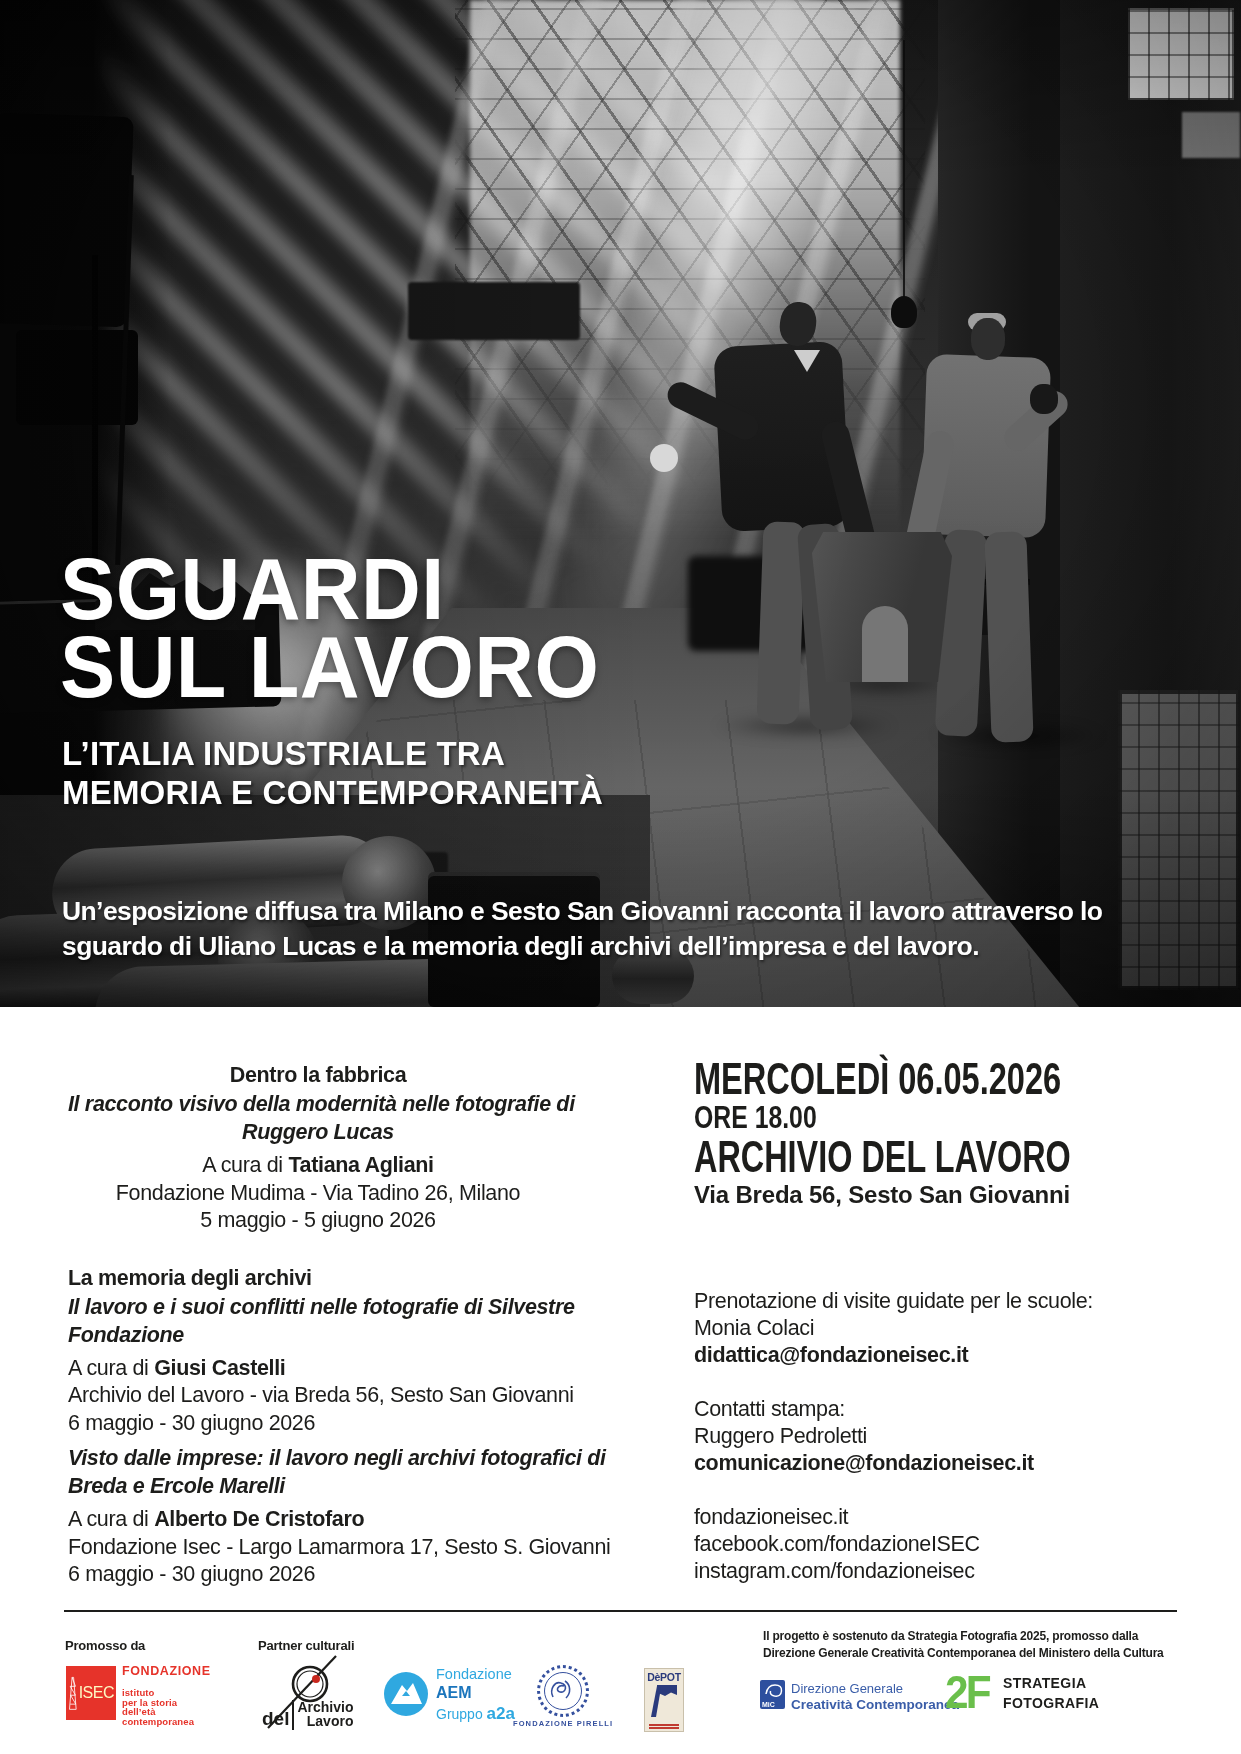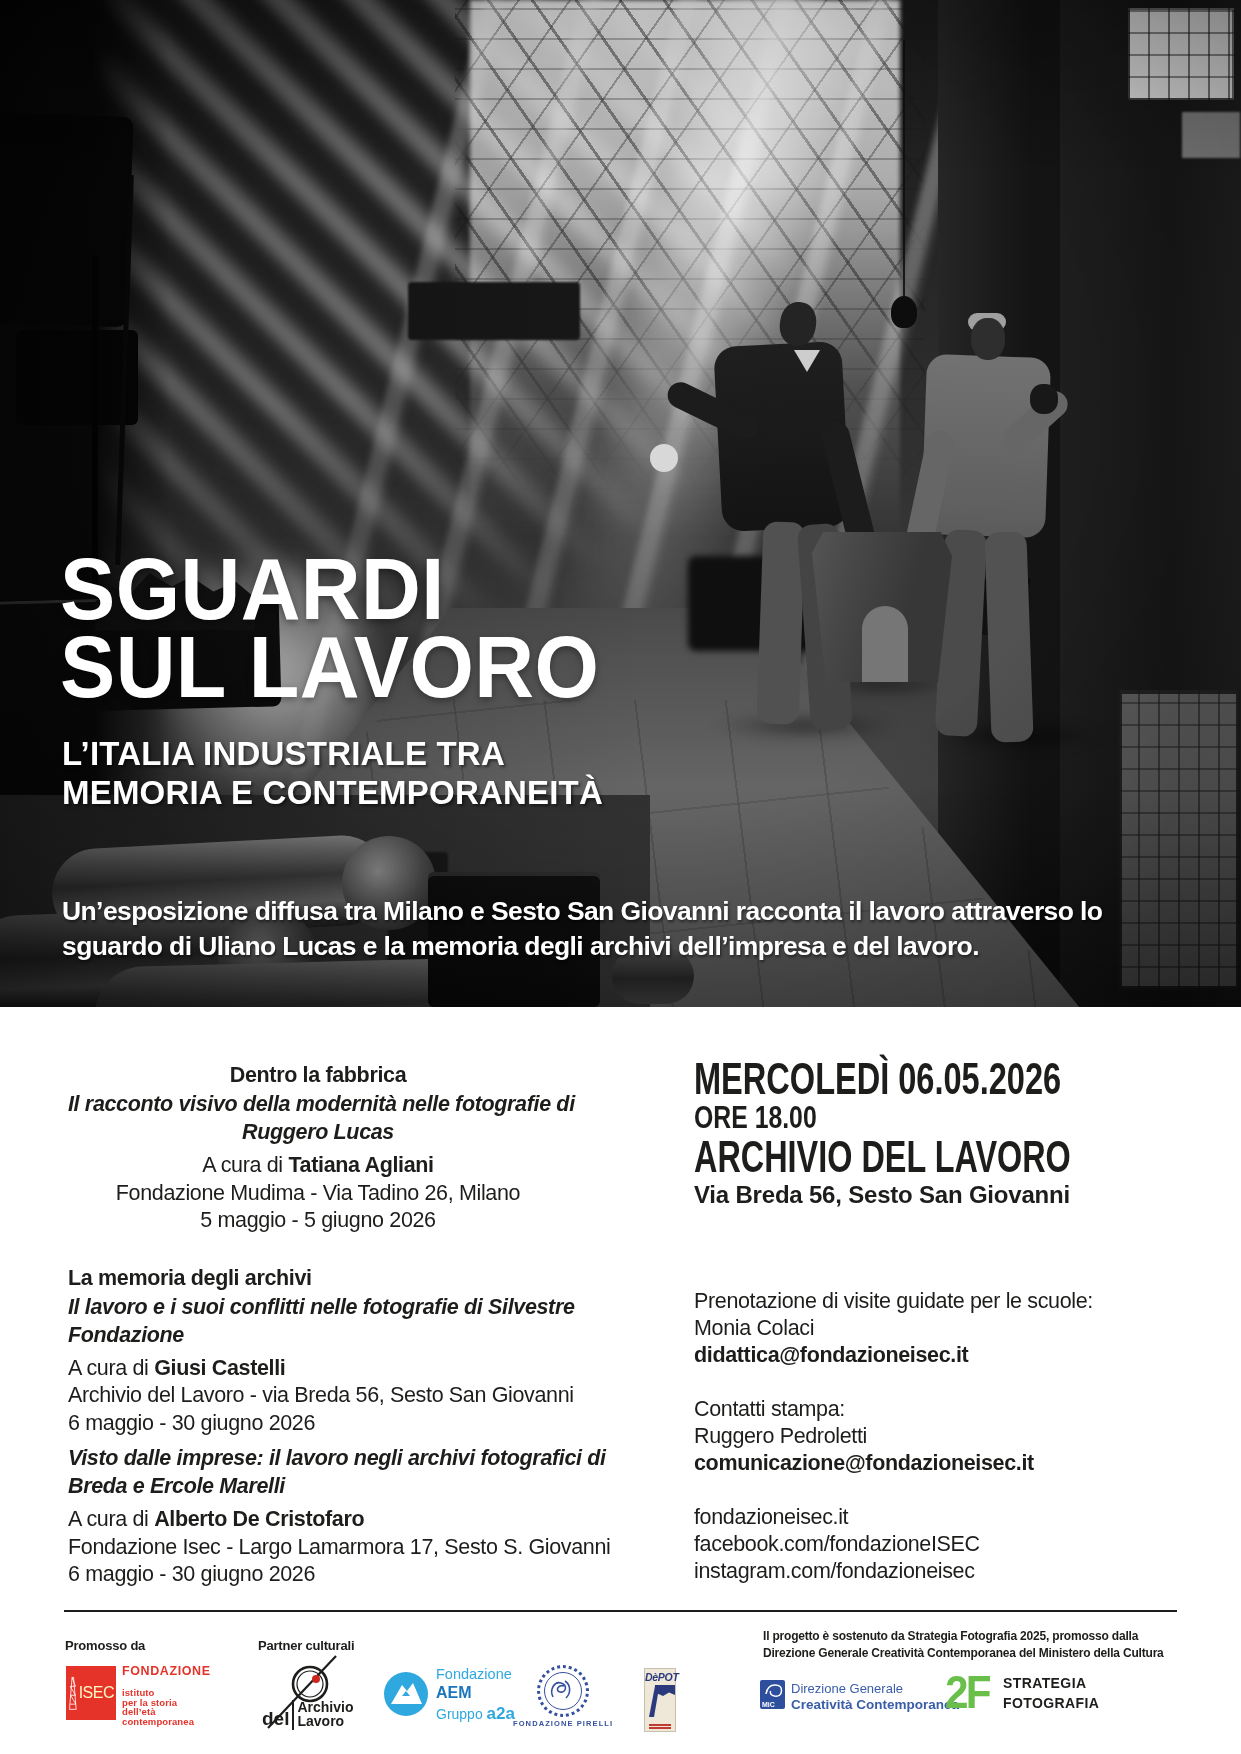--- a/index.html
+++ b/index.html
@@ -161,33 +161,33 @@
   .rule{left:64px;top:1610px;width:1113px;height:2px;background:#1d1d1b;}
   .f-label{font-weight:bold;font-size:13px;letter-spacing:-.2px;}
   .isec-box{left:66px;top:1666px;width:46px;height:54px;background:var(--isec-red,#e6332a);
     display:flex;align-items:center;justify-content:flex-start;padding:0 2px;}
   .isec-acr{color:#fef9c3;font-weight:normal;font-size:16px;letter-spacing:-.5px;margin-left:1px;}
   .isec-fond{left:122px;top:1664px;color:var(--isec-red,#e6332a);font-weight:bold;font-size:12.5px;letter-spacing:.6px;}
   .isec-sub{left:122px;top:1688px;color:var(--isec-red,#e6332a);font-weight:bold;font-size:9.5px;line-height:9.5px;letter-spacing:.1px;}
   .adl-text{left:262px;top:1700px;display:flex;align-items:flex-start;color:#1d1d1b;}
   .adl-del{font-weight:bold;font-size:19px;margin-top:8px;text-align:right;}
   .adl-bar{width:2px;height:30px;background:#1d1d1b;margin:0 3px;}
-  .adl-stack{font-weight:bold;font-size:14px;line-height:14px;}
+  .adl-stack{font-weight:bold;font-size:14px;line-height:14px;text-align:right;}
   .aem-circle{left:384px;top:1672px;width:44px;height:44px;border-radius:50%;background:var(--aem-lightblue,#2fa8e0);}
   .aem-t1{left:436px;top:1666px;color:var(--aem-lightblue,#2fa8e0);font-size:14.5px;}
   .aem-t2{left:436px;top:1684px;color:var(--aem-blue,#1b75bc);font-weight:bold;font-size:16px;}
   .aem-t3{left:436px;top:1704px;color:var(--aem-lightblue,#2fa8e0);font-size:14px;}
   .aem-t3 b{font-size:17px;}
   .pir-emblem{left:537px;top:1665px;width:52px;height:52px;border-radius:50%;
     border:3px dotted var(--pirelli-blue,#35509e);box-sizing:border-box;display:flex;align-items:center;justify-content:center;}
   .pir-inner{width:36px;height:36px;border-radius:50%;border:1.5px solid var(--pirelli-blue,#35509e);position:relative;overflow:hidden;}
   .pir-cap{left:513px;top:1719px;width:100px;text-align:center;color:var(--pirelli-blue,#35509e);
     font-weight:bold;font-size:7.5px;letter-spacing:1.1px;}
-  .depot-box{left:644px;top:1668px;width:32px;height:64px;background:var(--depot-cream,#efe8d9);
-    border:1px solid #c9c0ab;box-sizing:border-box;text-align:center;font-style:italic;}
+  .depot-box{left:644px;top:1668px;width:40px;height:64px;background:var(--depot-cream,#efe8d9);
+    border:1px solid #c9c0ab;box-sizing:border-box;text-align:center;}
   .depot-title{color:var(--depot-navy,#2a3a7c);font-weight:bold;font-size:10.5px;margin-top:2px;letter-spacing:-.3px;}
   .depot-bars i{display:block;height:2px;background:#c03a30;margin:1px 4px 0;}
   .support{left:763px;top:1628px;font-weight:bold;font-size:12px;line-height:17px;letter-spacing:-.2px;}
   .mic-box{left:760px;top:1680px;width:25px;height:29px;background:var(--mic-blue,#2d4f9e);border-radius:2px;position:absolute;}
   .mic-acr{position:absolute;left:2px;bottom:1px;color:#fff;font-weight:bold;font-size:7px;}
   .mic-t1{left:791px;top:1681px;color:#3a5da8;font-size:13px;}
   .mic-t2{left:791px;top:1697px;color:#3a5da8;font-weight:bold;font-size:13.5px;}
   .sf-mono{left:945px;top:1672px;color:var(--strategia-green,#6abf4b);font-weight:bold;font-size:46px;line-height:40px;
     letter-spacing:-3px;transform:scaleX(.92);transform-origin:0 0;}
   .sf-text{left:1003px;top:1674px;font-weight:bold;font-size:14px;line-height:19.5px;letter-spacing:.4px;color:#1d1d1b;}

